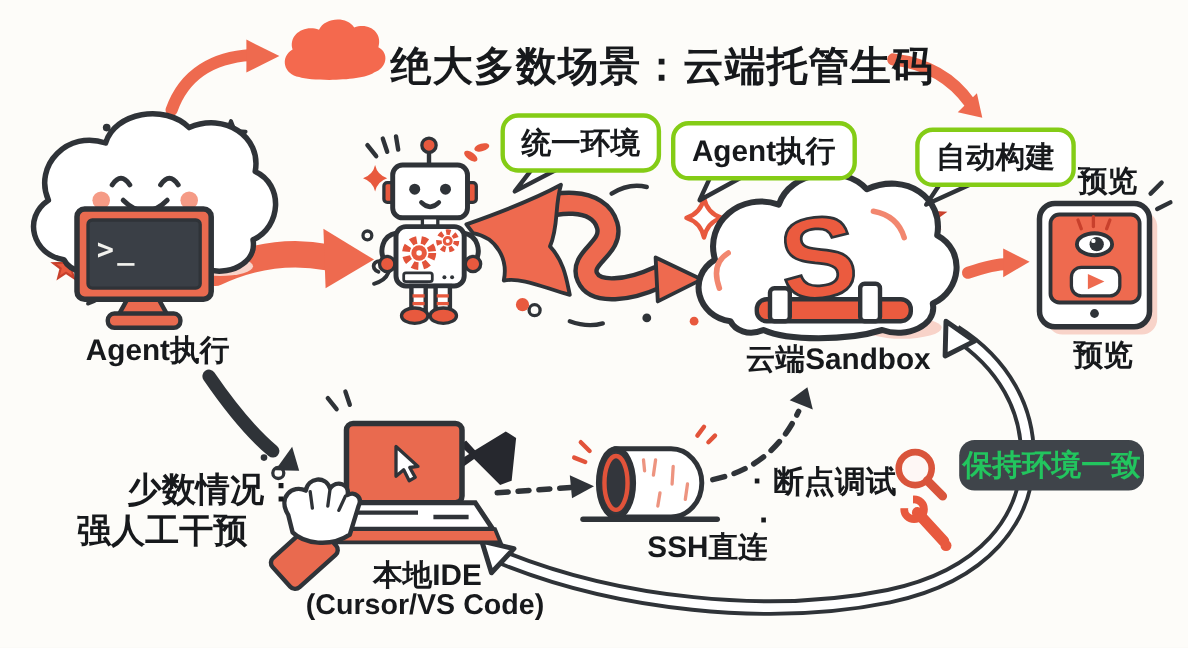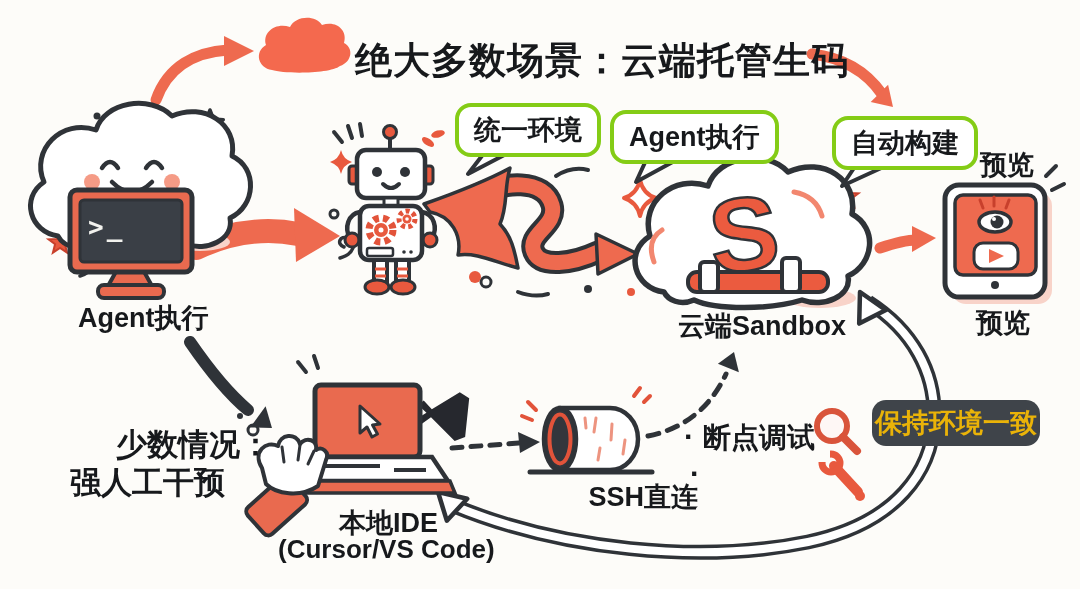--- a/index.html
+++ b/index.html
@@ -5,21 +5,21 @@
   html,body{margin:0;padding:0;background:#e8e8e8;}
   #canvas{position:relative;width:1080px;height:589px;background:#FDFCF9;overflow:hidden;
           font-family:"Liberation Sans","DejaVu Sans",sans-serif;color:#17191C;}
   #art{position:absolute;left:0;top:0;}
   .txt{position:absolute;font-weight:800;white-space:nowrap;}
   .center{text-align:right;}
   .title{font-size:37px;letter-spacing:1px;}
   .lbl{font-size:27px;}
   .bubble{position:absolute;background:#fff;border:4px solid #84cc16;border-radius:16px;
           padding:5px 15px;font-size:27px;font-weight:800;}
-  .badge{position:absolute;background:#3F444A;color:#eab308;border-radius:14px;
+  .badge{position:absolute;background:#3F444A;color:#22c55e;border-radius:14px;
          width:168px;height:46px;line-height:46px;text-align:center;font-size:27px;font-weight:800;}
   .note{font-size:31px;}
   .brow{position:absolute;display:flex;gap:9px;align-items:baseline;font-weight:800;}
   .brow .dot{font-size:30px;}
   .brow .bl{font-size:28px;}
   .prompt{position:absolute;color:#F2F2EE;font-family:"DejaVu Sans Mono","Liberation Mono",monospace;
           font-weight:bold;font-size:26px;letter-spacing:3px;}
 </style>
 </head>
 <body>

